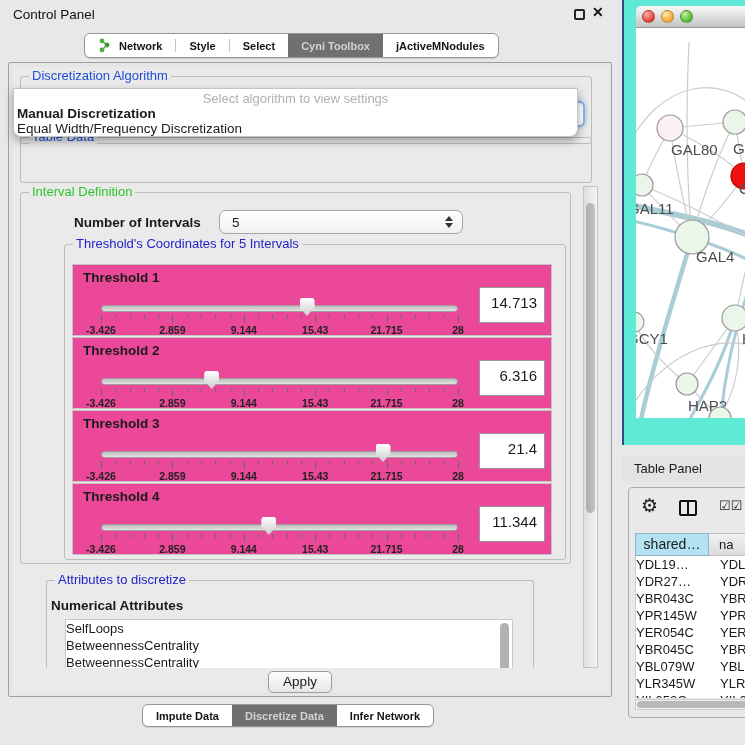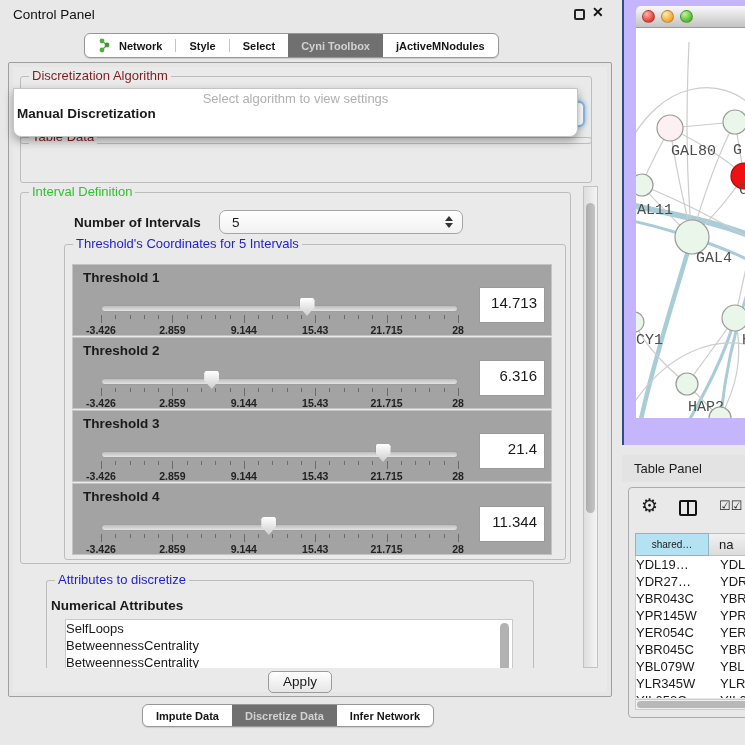--- a/index.html
+++ b/index.html
@@ -21,21 +21,21 @@
   .seg { display:flex; align-items:center; padding:0 13px; font-weight:bold; font-size:11px; color:#151515; white-space:nowrap; }
   .seg.dark { background:#707070; color:#d2d2d2; font-weight:bold; }
   .tabdiv { width:1px; background:#c4c4c4; margin:5px 0; }
   .neticon { width:14px; height:15px; margin-right:7px; }
 
   
   .outer-panel { left:8px; top:62px; width:604px; height:635px; border:1px solid #9f9f9f; border-radius:2px;
                  background:#eaeaea; box-shadow: inset 0 0 0 4px #e6e6e6; }
 
   .group { position:absolute; border:1px solid #bdbdbd; border-radius:3px; }
-  .legend { position:absolute; top:-9px; left:8px; background:#eaeaea; padding:0 3px; font-size:13px; color:#7f1d1d; white-space:nowrap; }
+  .legend { position:absolute; top:-9px; left:8px; background:#eaeaea; padding:0 3px; font-size:13px; color:#1d4ed8; white-space:nowrap; }
   .legend.green { color:#2dc52d; }
   .legend.blue  { color:#2323cc; }
 
   .algo-group { left:20px; top:76px; width:572px; height:68px; }
   .algo-combo { position:absolute; left:8px; top:24px; width:556px; height:26px; background:#fff;
                 border:2px solid #8ab4e2; border-radius:6px; box-shadow:0 0 5px #7fb0e8; }
 
   
   .popup { left:13px; top:88px; width:565px; height:49px; background:#fff; border:1px solid #c4c4c4;
            border-radius:0 0 8px 8px; box-shadow:0 4px 10px rgba(0,0,0,0.35); z-index:40; }
@@ -57,21 +57,21 @@
   .vscroll { left:583px; top:186px; width:15px; height:482px; background:linear-gradient(90deg,#dedede,#f4f4f4);
              border:1px solid #c2c2c2; }
   .vscroll .thumb { position:absolute; left:2px; top:16px; width:9px; height:310px; border-radius:5px;
              background:linear-gradient(90deg,#adadad,#c4c4c4); }
 
   .interval-group { left:6px; top:6px; width:551px; height:372px; }
   .noi-label { position:absolute; left:53px; top:22px; font-weight:bold; font-size:13.5px; }
   .noi-combo { left:198px; top:17px; width:244px; height:24px; }
   .thr-group { left:43px; top:51px; width:502px; height:316px; }
 
-  .thr-panel { position:absolute; left:7px; width:480px; height:72px; border:1px solid #c4c4c4; background:#a3a3a3; }
+  .thr-panel { position:absolute; left:7px; width:480px; height:72px; border:1px solid #c4c4c4; background:#ec4899; }
   .thr-label { position:absolute; left:10px; top:5px; font-weight:bold; font-size:13.5px; }
   .track { position:absolute; left:28px; top:40px; width:357px; height:7px; border:1px solid #9e9e9e; border-radius:4px;
            background:linear-gradient(#bdbdbd,#e3e3e3); }
   .handle { position:absolute; top:33px; width:15px; height:18px;
             clip-path:polygon(10% 0,90% 0,100% 12%,100% 52%,50% 100%,0 52%,0 12%);
             background:linear-gradient(#ffffff,#cdcdcd); filter:drop-shadow(0 0 1px #777); }
   .ticks { position:absolute; left:28px; top:50px; width:357px; height:9px; }
   .tick { position:absolute; top:0; width:1px; background:#6a6a6a; }
   .tick.minor { height:4px; }
   .tick.major { height:8px; }
@@ -84,40 +84,40 @@
   .num-label { position:absolute; left:4px; top:17px; font-weight:bold; font-size:13.5px; }
   .attr-list { position:absolute; left:18px; top:38px; width:448px; height:50px; background:#fff;
                border:1px solid #c9c9c9; border-bottom:none; overflow:hidden; }
   .attr-item { padding-left:0; height:17px; line-height:17px; font-size:13px; }
   .attr-scroll { position:absolute; right:3px; top:3px; width:9px; height:60px; border-radius:5px; background:#b2b2b2; }
 
   .apply-btn { left:268px; top:671px; width:64px; height:22px; background:linear-gradient(#fefefe,#e6e6e6);
                border:1px solid #9c9c9c; border-radius:5px; text-align:center; line-height:20px; font-size:13.5px; }
 
   
-  .net-window { left:622px; top:0; width:123px; height:445px; background:#c4b5fd; border-left:2px solid #2c4e82;font-family:Liberation Mono, monospace; }
+  .net-window { left:622px; top:0; width:123px; height:445px; background:#5eead4; border-left:2px solid #2c4e82; }
   .net-titlebar { position:absolute; left:12px; top:6px; width:111px; height:22px;
                   background:linear-gradient(#f9f9f9,#c3c3c3); border-top-left-radius:5px; border-bottom:1px solid #9a9a9a; }
   .light { position:absolute; top:4px; width:13px; height:13px; border-radius:50%; border:1px solid rgba(0,0,0,0.25); }
   .light.red    { left:6px;  background:radial-gradient(circle at 35% 28%, #ffb0aa, #e33e32 70%); }
   .light.yellow { left:25px; background:radial-gradient(circle at 35% 28%, #ffe9b0, #f2a62b 70%); }
   .light.green  { left:44px; background:radial-gradient(circle at 35% 28%, #c8f0a0, #4fbb2e 70%); }
   .net-canvas { position:absolute; left:12px; top:28px; width:111px; height:390px; background:#fff; overflow:hidden; }
 
   
   .tp-titlebar { left:622px; top:455px; width:123px; height:27px; background:#e3e3e3; }
   .tp-title { position:absolute; left:12px; top:6px; font-size:13px; color:#1c1c1c; }
   .tp-body { left:628px; top:487px; width:125px; height:231px; background:#e9e9e9; border:1px solid #ababab; border-radius:4px; }
   .gear { position:absolute; left:12px; top:6px; font-size:19px; color:#1a1a1a; }
   .colicon { position:absolute; left:50px; top:12px; width:18px; height:16px; border:2px solid #111; border-radius:2px; }
   .colicon::after { content:""; position:absolute; left:6px; top:0; width:2px; height:12px; background:#111; }
   .checks { position:absolute; left:90px; top:10px; font-size:13px; color:#222; letter-spacing:0px; }
   .tp-table { position:absolute; left:6px; top:45px; width:119px; }
   .tp-header { display:flex; height:23px; }
-  .tp-hc1 { width:74px; background:#b5e2f2; border:1px solid #8fb4c4; text-align:center; line-height:21px; font-size:10px; }
+  .tp-hc1 { width:74px; background:#b5e2f2; border:1px solid #8fb4c4; text-align:center; line-height:21px; font-size:14px; }
   .tp-hc2 { flex:1; background:linear-gradient(#f1f1f1,#dcdcdc); border:1px solid #bfbfbf; border-left:none; padding-left:10px; line-height:21px; font-size:13px; }
   .tp-rows { background:#fff; height:142px; overflow:hidden; border-left:1px solid #cfcfcf; }
   .tp-row { display:flex; height:17px; line-height:17px; font-size:13px; }
   .tp-c1 { width:74px; overflow:hidden; white-space:nowrap; }
   .tp-c2 { flex:1; padding-left:10px; overflow:hidden; white-space:nowrap; }
   .hscroll { position:absolute; left:6px; top:211px; width:119px; height:11px; background:#f0f0f0; border:1px solid #cccccc; }
   .hscroll .thumb { position:absolute; left:1px; top:1px; width:112px; height:7px; border-radius:4px; background:#b8b8b8; }
 </style>
 </head>
 <body>
@@ -158,20 +158,21 @@
   <div class="abs outer-panel"></div>
 
   <div class="group algo-group">
     <span class="legend">Discretization Algorithm</span>
     <div class="algo-combo"></div>
   </div>
 
   <div class="abs popup">
     <div class="popup-hint">Select algorithm to view settings</div>
     <div class="popup-item first">Manual Discretization</div>
+    <div class="popup-item">Equal Width/Frequency Discretization</div>
   </div>
 
   <div class="group tabledata-group">
     <span class="legend">Table Data</span>
   </div>
 
   <div class="abs viewport">
 
     <div class="group interval-group">
       <span class="legend green">Interval Definition</span>

